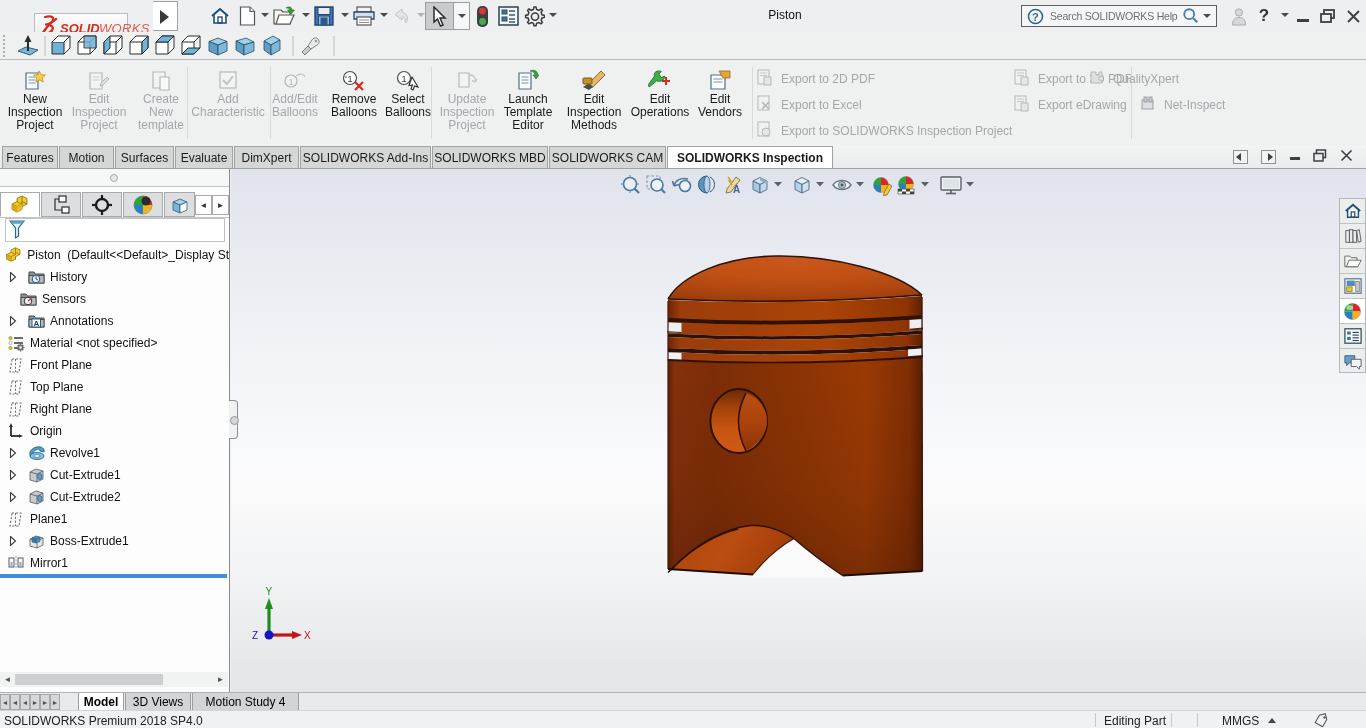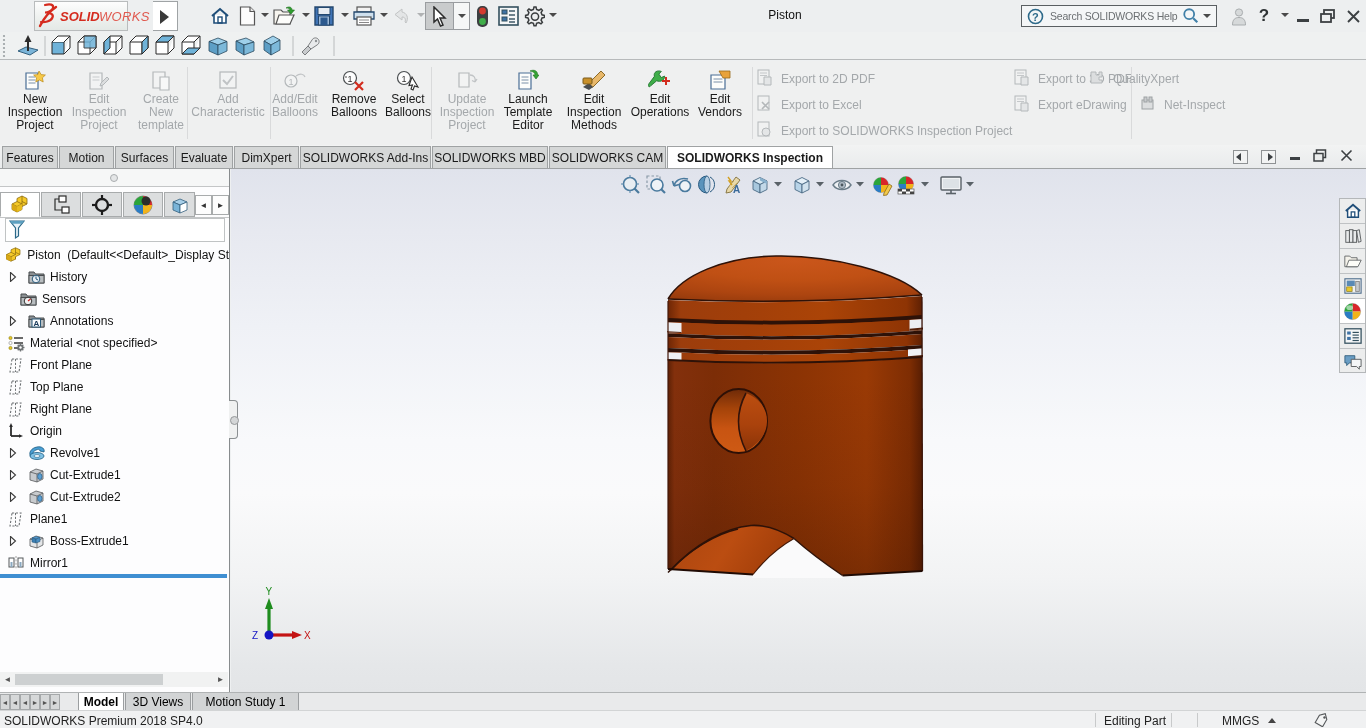--- a/index.html
+++ b/index.html
@@ -1,21 +1,21 @@
 <!DOCTYPE html>
 <html><head>
 <meta charset="utf-8">
 <style>
 * { margin:0; padding:0; box-sizing:border-box; }
 html,body { width:1366px; height:728px; overflow:hidden; }
 body { font-family:"Liberation Sans", sans-serif; font-size:12px; color:#000; background:#eef0f1; position:relative; }
 
 
 #titlebar { position:absolute; left:0; top:0; width:1366px; height:32px; background:#edeff0; }
-#logo { position:absolute; left:34px; top:1px; width:94px; height:30px; background:linear-gradient(180deg,#fdfdfd,#eef1ef 55%,#e4e9e6); border:1px solid #b9bcbd; }
+#logo { position:absolute; left:34px; top:13px; width:94px; height:30px; background:linear-gradient(180deg,#fdfdfd,#eef1ef 55%,#e4e9e6); border:1px solid #b9bcbd; }
 #logoArrow { position:absolute; left:153px; top:1px; width:25px; height:30px; background:#fff; border:1px solid #9fa3a5; border-left:none; }
 #logoArrow:after { content:""; position:absolute; left:7px; top:8px; border-left:9px solid #3a3a3a; border-top:7px solid transparent; border-bottom:7px solid transparent; }
 .tbtn { position:absolute; top:2px; height:28px; display:flex; align-items:center; justify-content:center; }
 .caret { position:absolute; top:13px; width:0; height:0; border-left:4px solid transparent; border-right:4px solid transparent; border-top:4px solid #4a4a4a; }
 .caret.dis { border-top-color:#b0b2b3; }
 #title { position:absolute; left:600px; top:8px; width:370px; text-align:center; font-size:12px; color:#111; }
 #searchbox { position:absolute; left:1021px; top:5px; width:196px; height:22px; background:#f4f6f7; border:1px solid #5a5f62; display:flex; align-items:center; }
 #searchbox .stext { color:#6b6f72; font-size:10.5px; letter-spacing:-0.2px; margin-left:6px; flex:1; white-space:nowrap; overflow:hidden; }
 
 
@@ -1005,21 +1005,21 @@
 
 <div id="bottombar">
   <div class="navb" style="left:0px;">◄</div>
   <div class="navb" style="left:10px;">◄</div>
   <div class="navb" style="left:20px;">◄</div>
   <div class="navb" style="left:30px;">►</div>
   <div class="navb" style="left:40px;">►</div>
   <div class="navb" style="left:50px;">►</div>
   <div class="btab active" style="left:78px;width:46px;">Model</div>
   <div class="btab" style="left:125px;width:66px;">3D Views</div>
-  <div class="btab" style="left:192px;width:107px;">Motion Study 1</div>
+  <div class="btab" style="left:192px;width:107px;">Motion Study 4</div>
 </div>
 
 <div id="statusbar">
   <div style="position:absolute;left:4px;top:3px;">SOLIDWORKS Premium 2018 SP4.0</div>
   <div style="position:absolute;left:1104px;top:3px;">Editing Part</div>
   <div style="position:absolute;left:1222px;top:3px;">MMGS</div>
   <div style="position:absolute;left:1268px;top:7px;width:0;height:0;border-left:4px solid transparent;border-right:4px solid transparent;border-bottom:5px solid #444;"></div>
   <div style="position:absolute;left:1095px;top:2px;width:1px;height:14px;background:#c8cacb;"></div>
   <div style="position:absolute;left:1171px;top:2px;width:1px;height:14px;background:#c8cacb;"></div>
   <div style="position:absolute;left:1197px;top:2px;width:1px;height:14px;background:#c8cacb;"></div>

